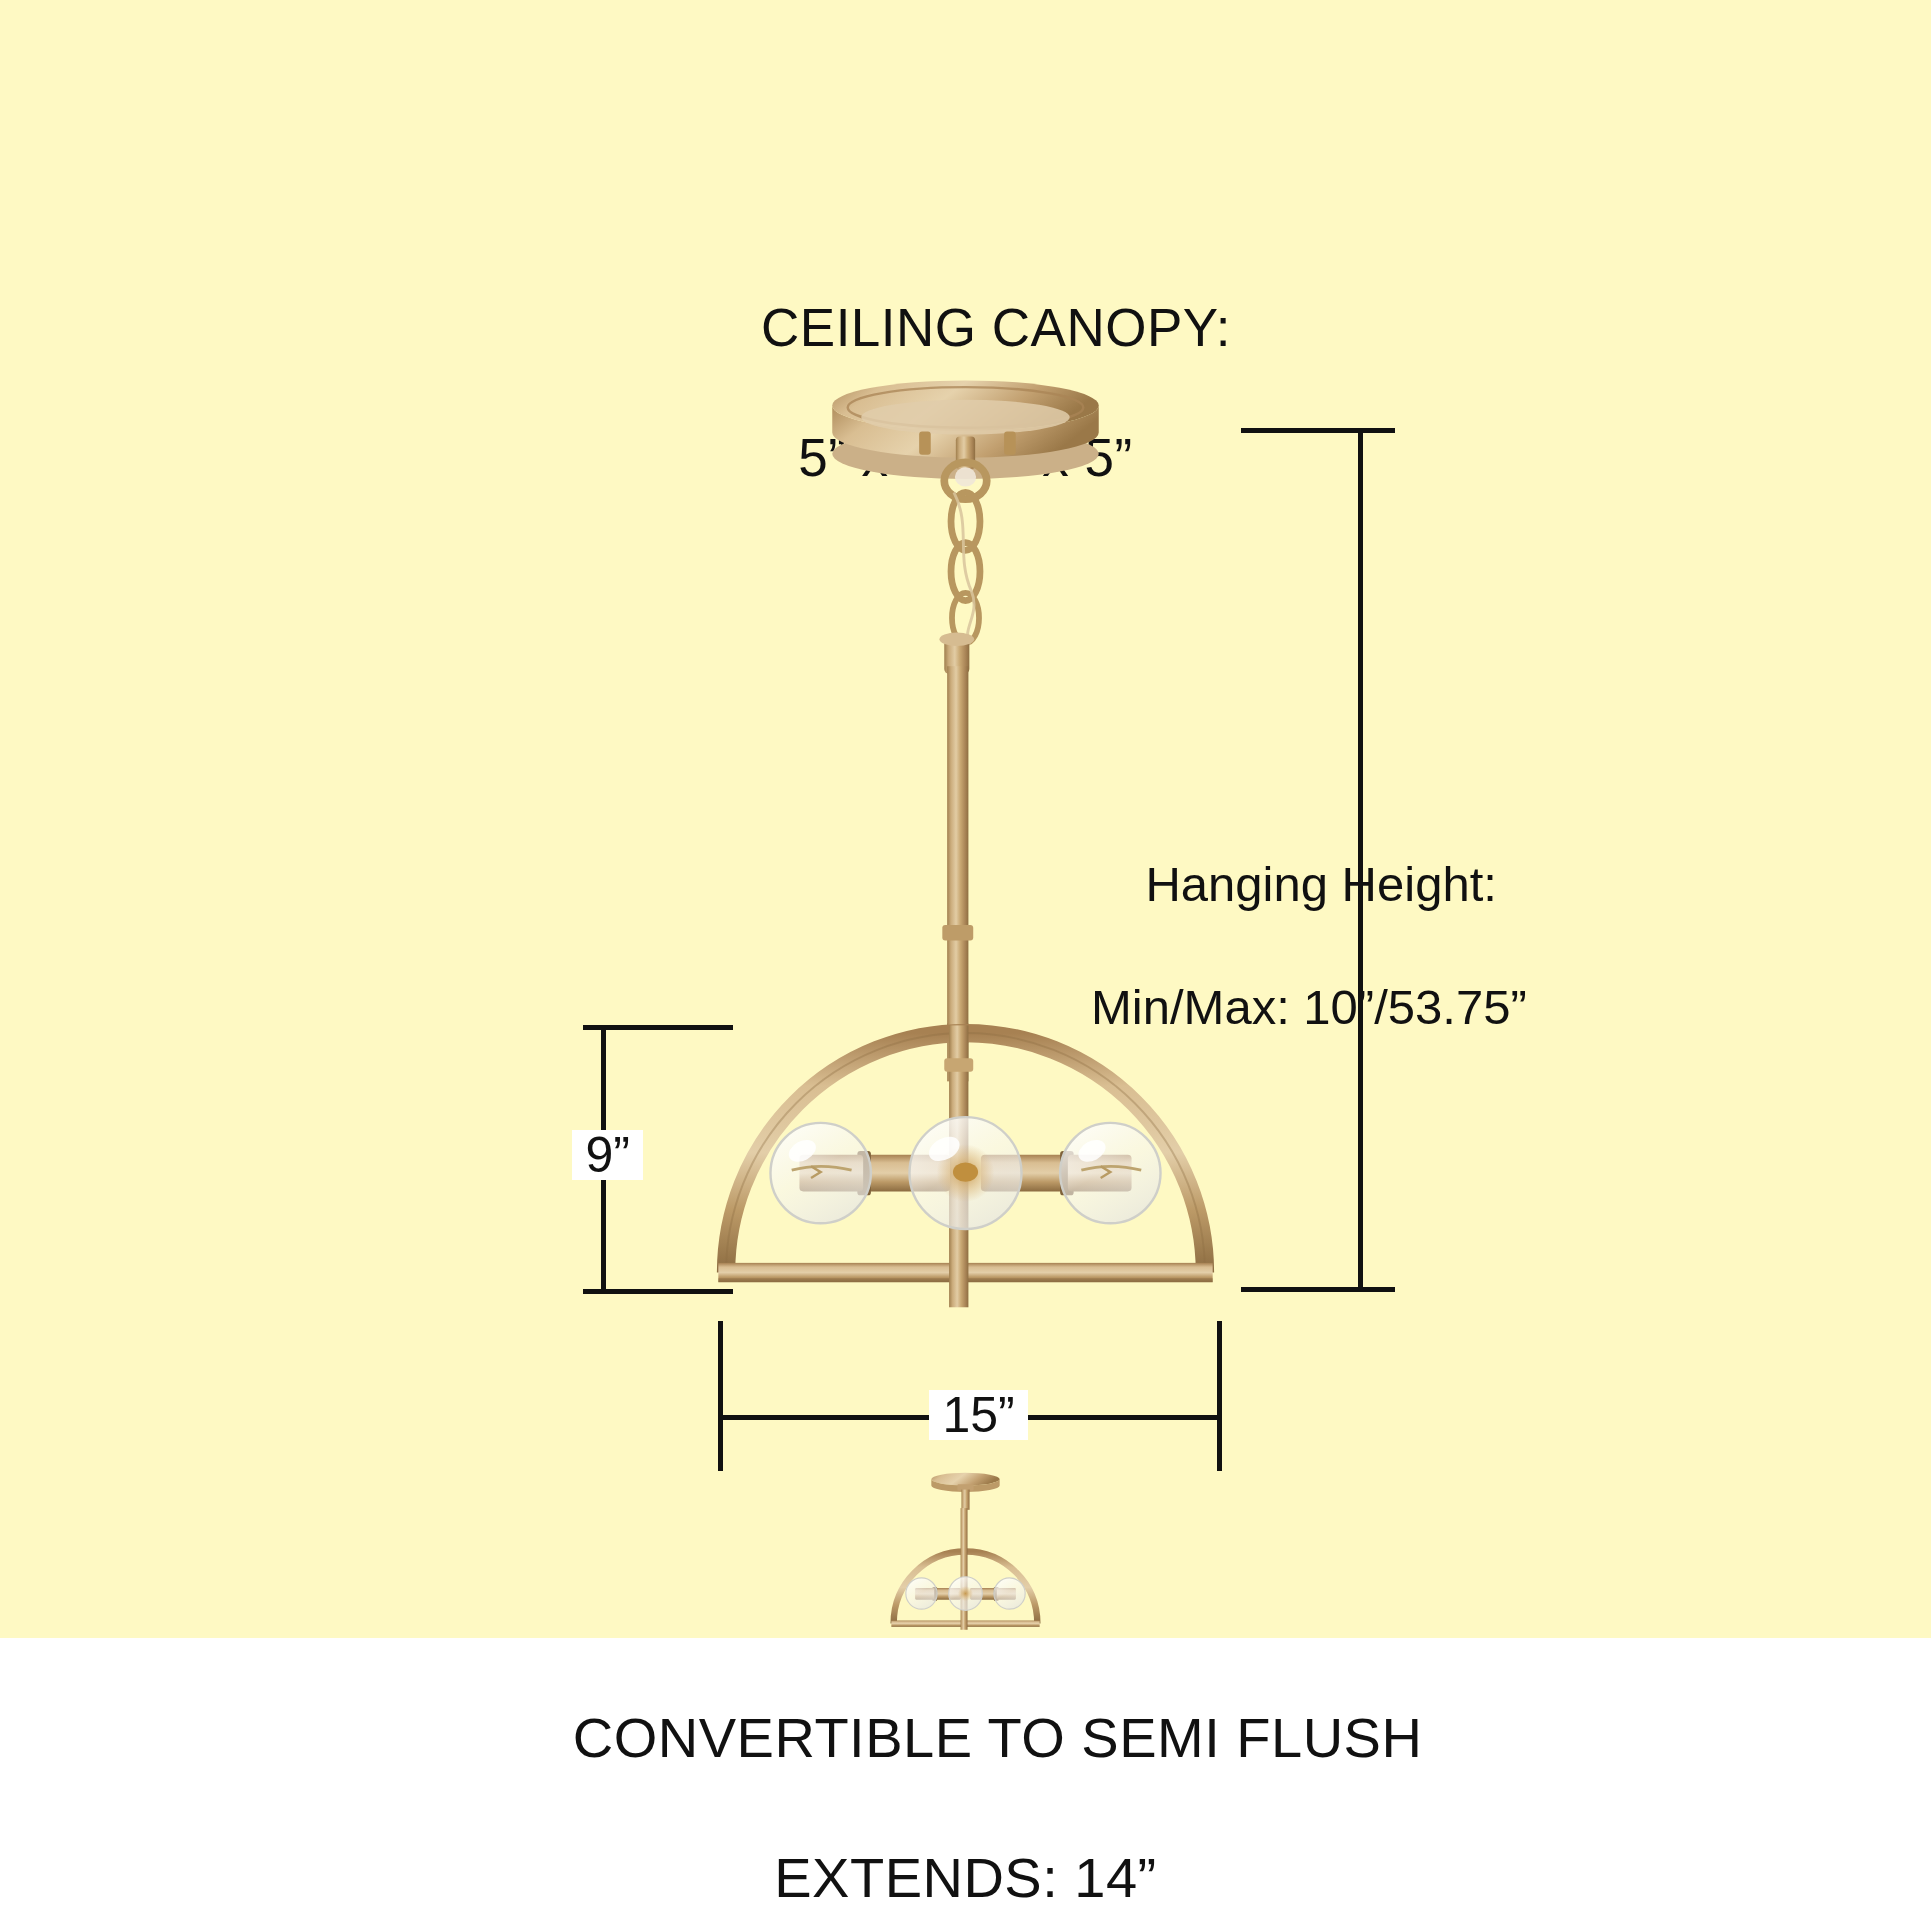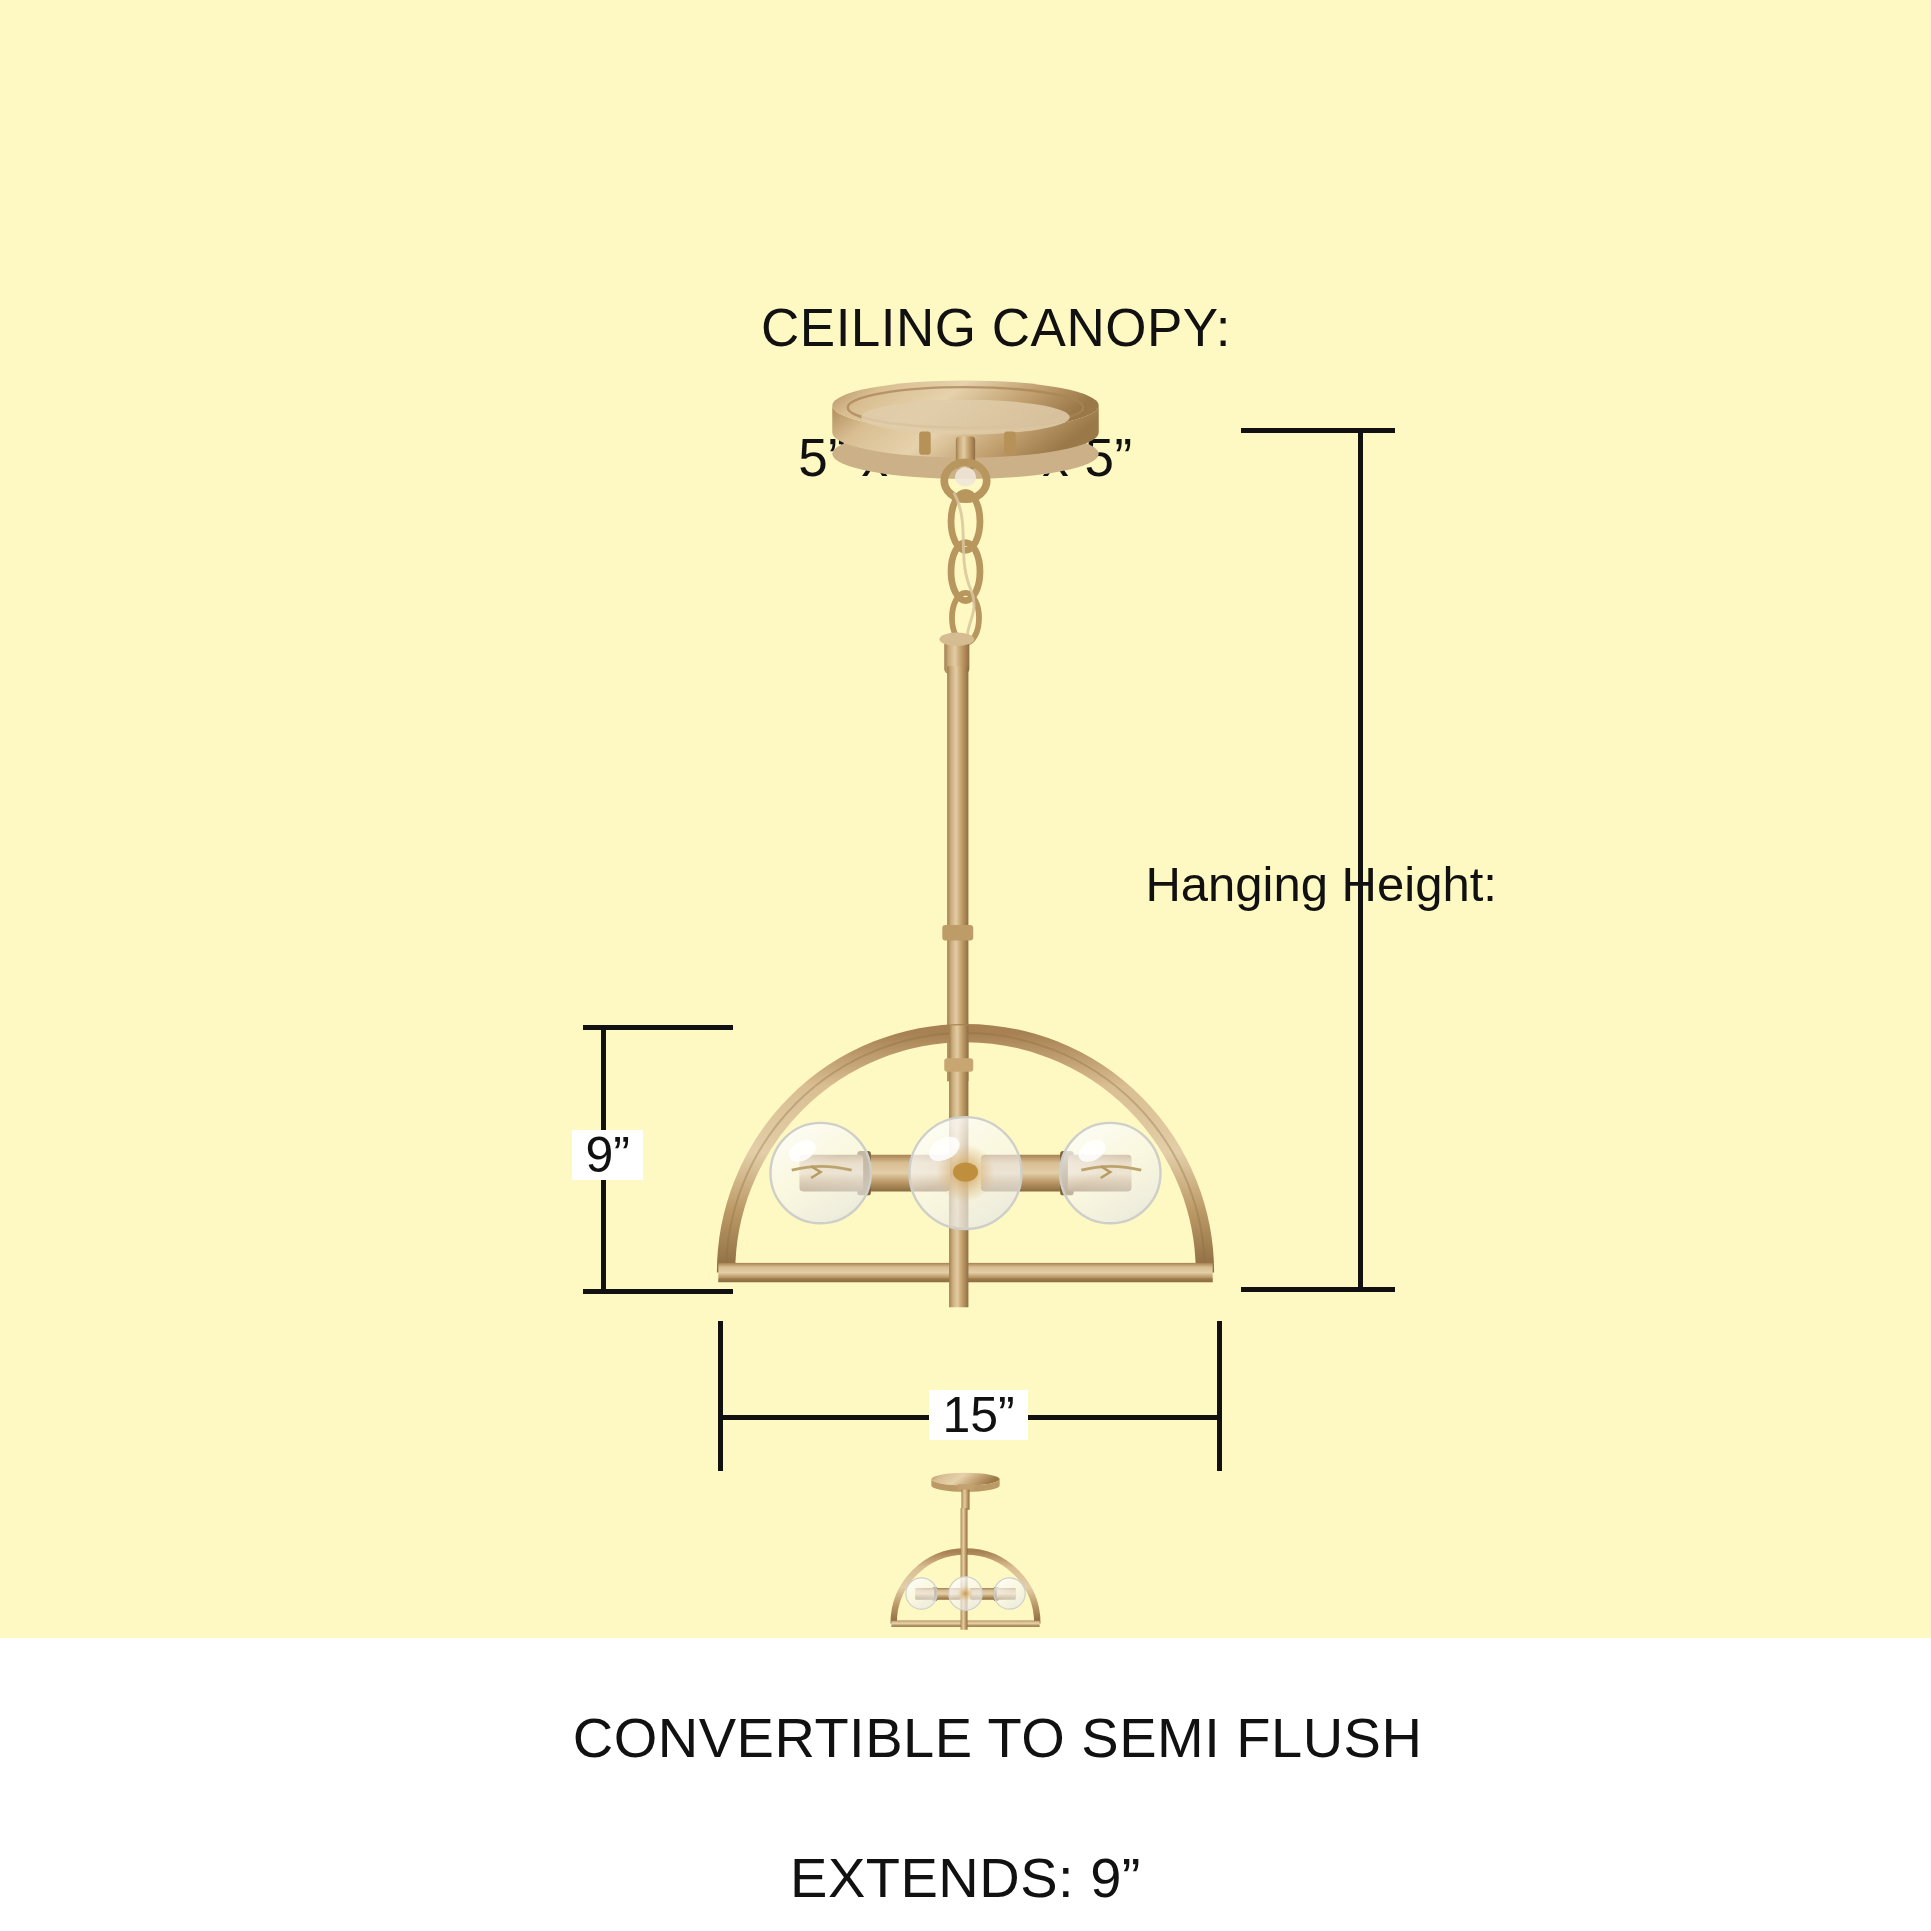--- a/index.html
+++ b/index.html
@@ -57,20 +57,21 @@
 
 <div id="stage">
 
   <div class="txt" id="canopy-spec">
     <span>CEILING CANOPY:</span>
     <span class="l2">5” x 0.75” x 5”</span>
   </div>
 
   <div class="txt" id="hanging-spec">
     <span>Hanging Height:</span>
+    <span class="l2">Min/Max: 10”/53.75”</span>
   </div>
 
   <div class="ln h" style="left:1241px; top:428px; width:154px;"></div>
   <div class="ln v" style="left:1358px; top:428px; height:864px;"></div>
   <div class="ln h" style="left:1241px; top:1287px; width:154px;"></div>
 
   <div class="ln h" style="left:583px; top:1025px; width:150px;"></div>
   <div class="ln v" style="left:601px; top:1025px; height:268px;"></div>
   <div class="ln h" style="left:583px; top:1289px; width:150px;"></div>
   <div class="dim-label" id="label-9">9”</div>
@@ -212,17 +213,17 @@
 
       <circle cx="1000" cy="1215" r="58" fill="url(#glassG)" stroke="#CFCFC9" stroke-width="4"></circle>
       <circle cx="1000" cy="1215" r="26" fill="url(#filamentGlow)"></circle>
       <circle cx="848" cy="1215" r="54" fill="url(#glassG)" stroke="#CFCFC9" stroke-width="4"></circle>
       <circle cx="1152" cy="1215" r="54" fill="url(#glassG)" stroke="#CFCFC9" stroke-width="4"></circle>
     </g>
   </svg>
 
   <div class="txt" id="bottom-caption">
     <span>CONVERTIBLE TO SEMI FLUSH</span>
-    <span class="l2">EXTENDS: 9”</span>
+    <span class="l2">EXTENDS: 14”</span>
   </div>
 
 </div>
 
 
 </body></html>

